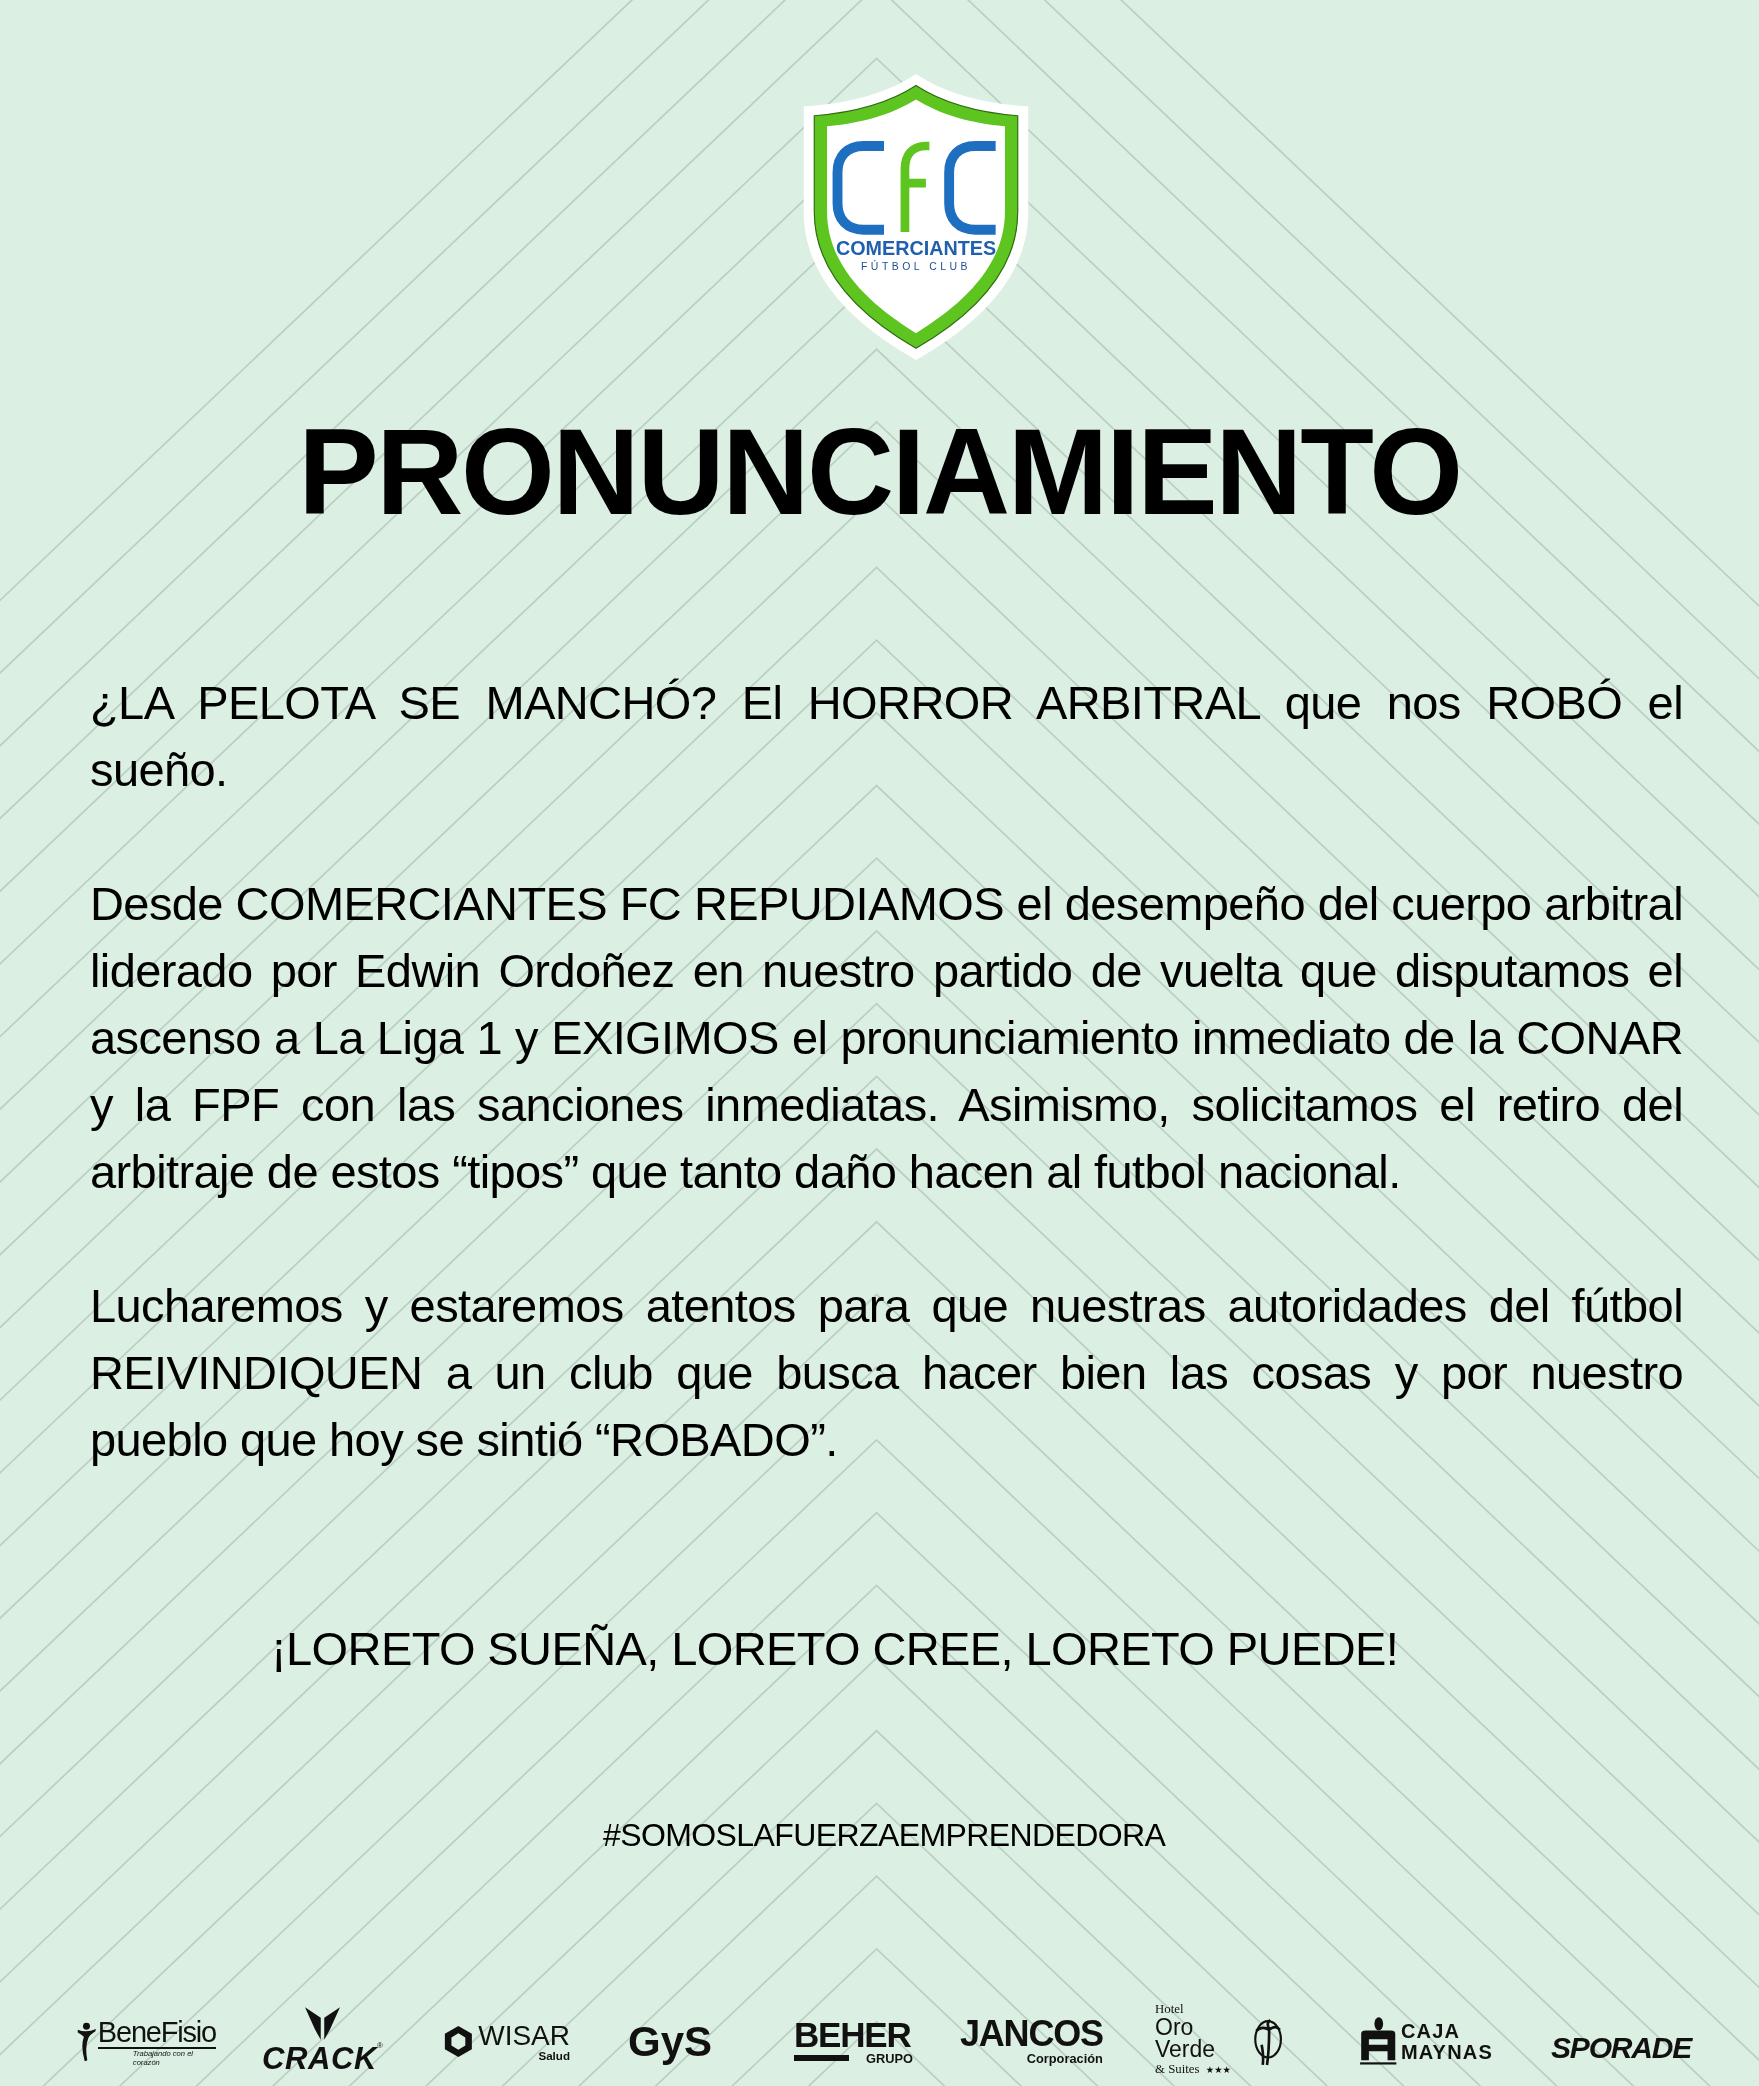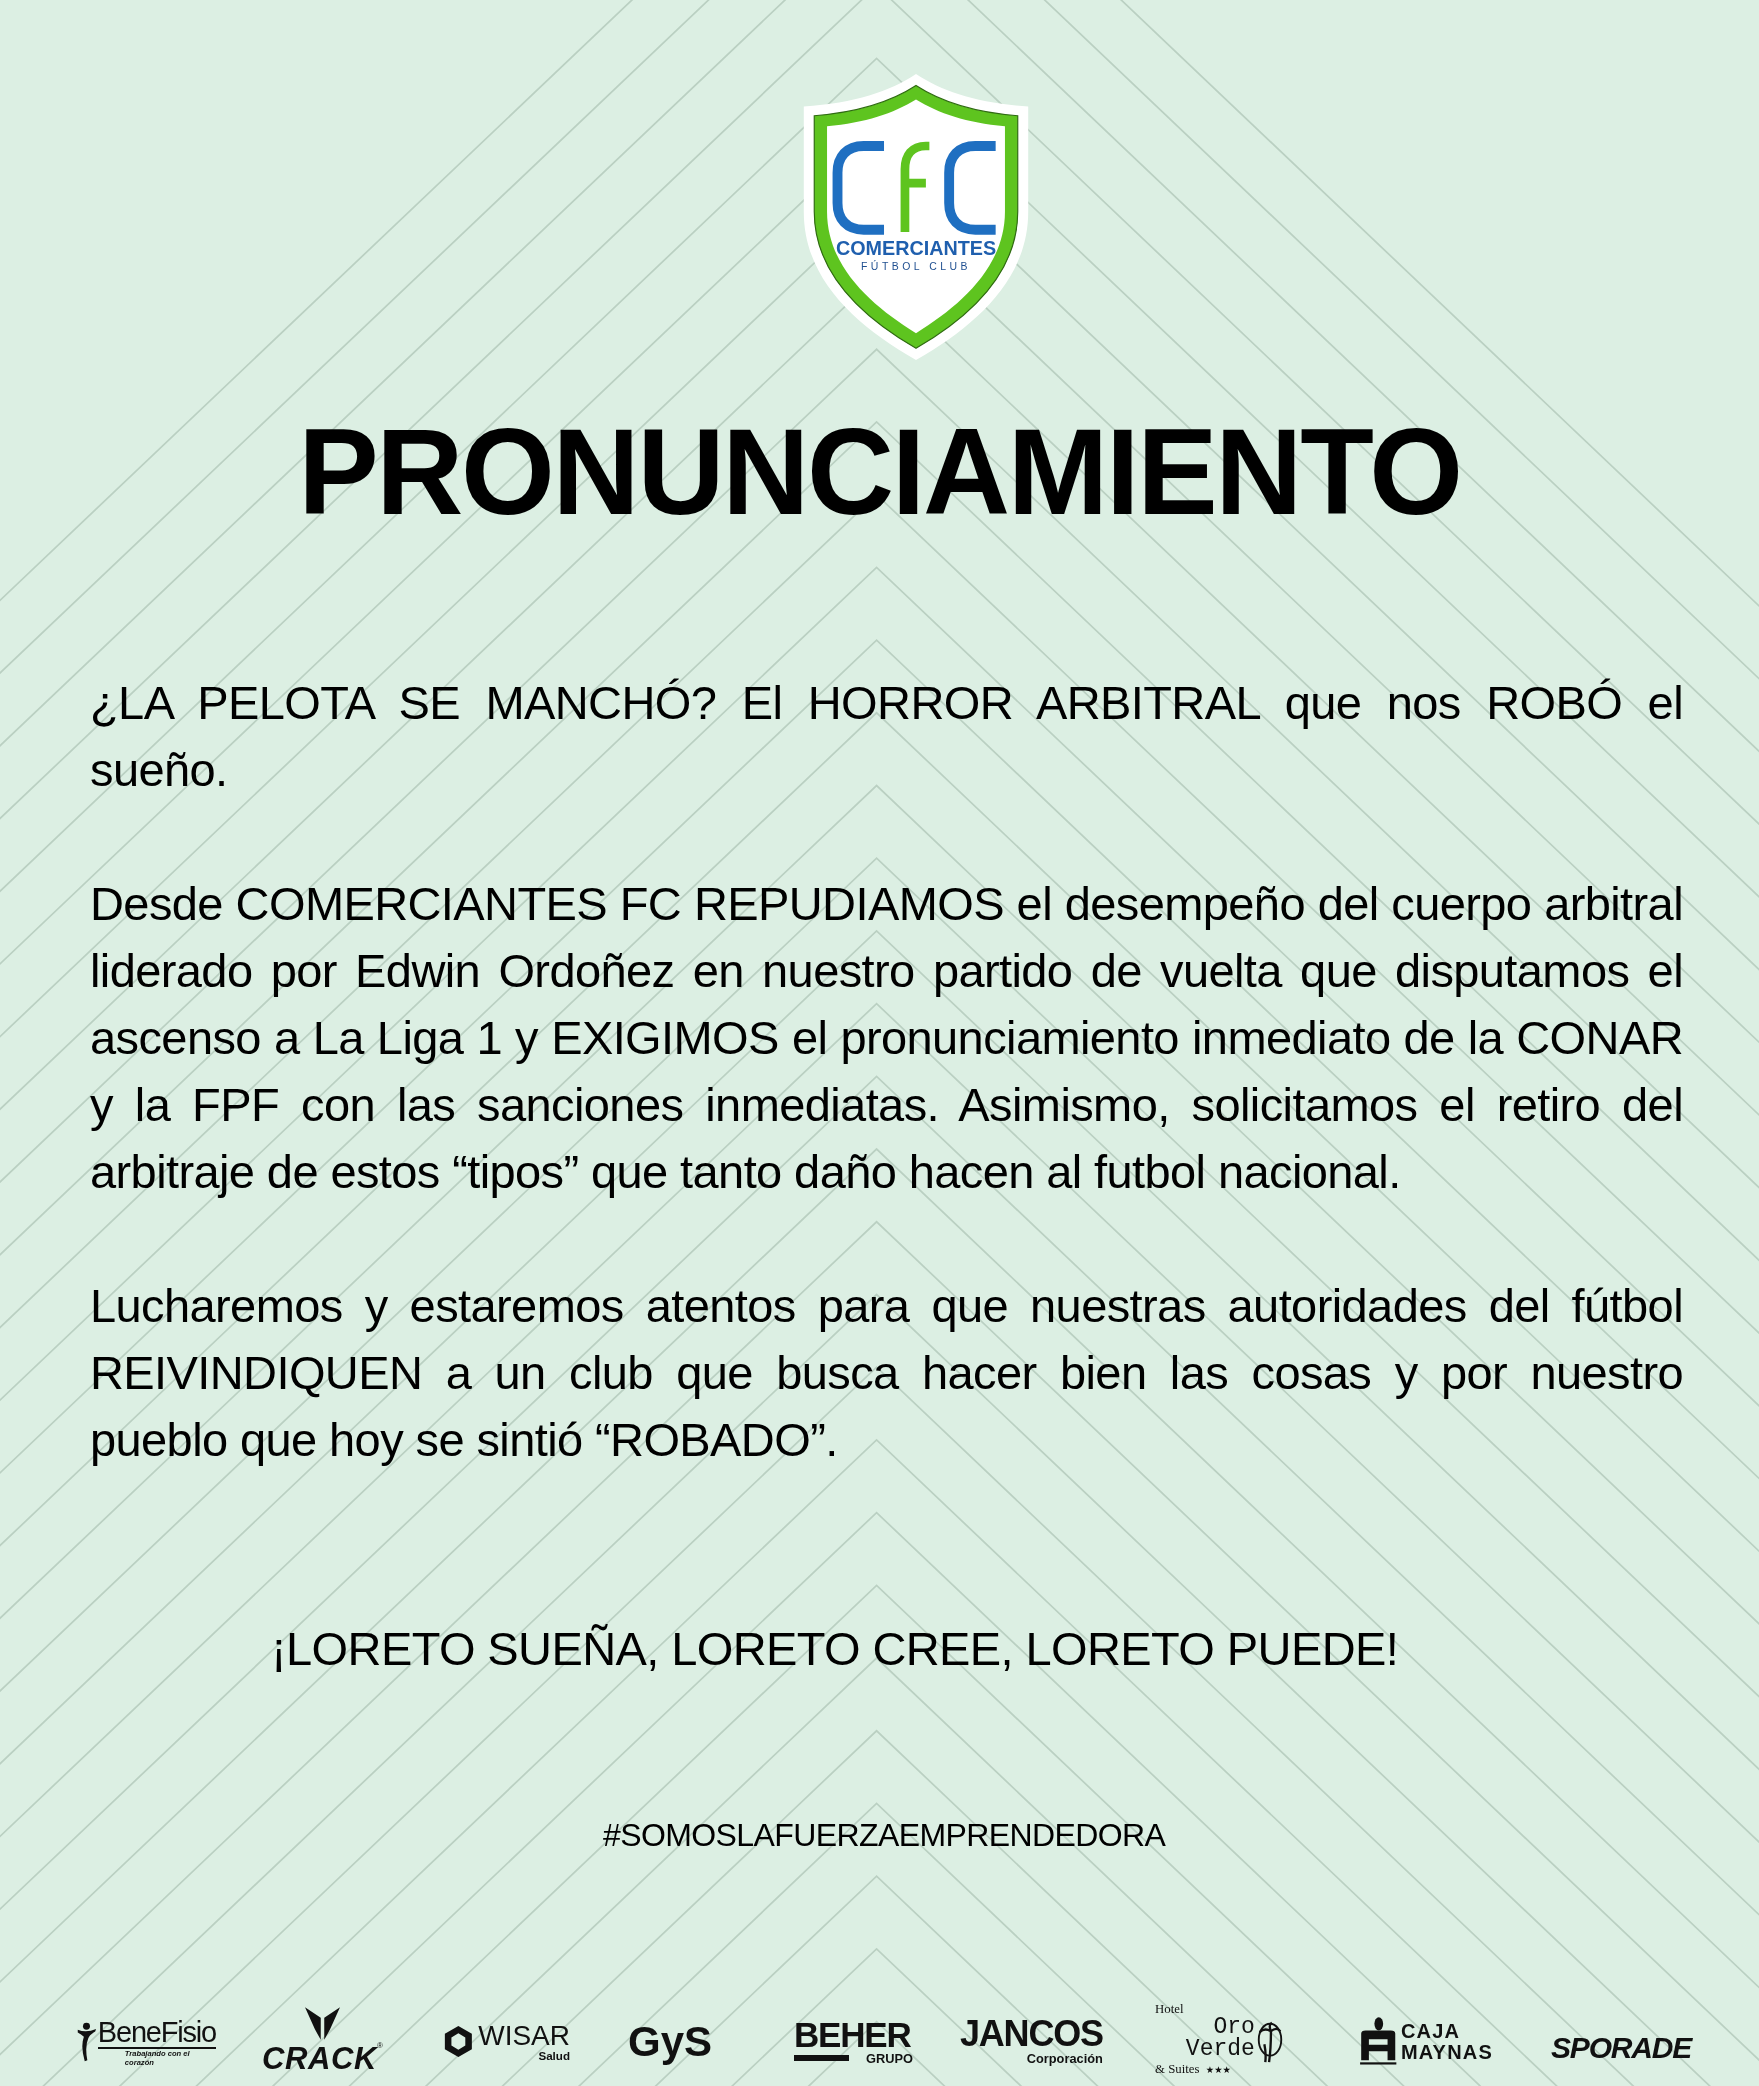--- a/index.html
+++ b/index.html
@@ -51,32 +51,32 @@
   .sp-crack { left: 273px; width: 99px; }
   .sp-wisar { left: 442px; width: 128px; }
   .sp-gys { left: 628px; width: 93px; }
   .sp-beher { left: 794px; width: 111px; }
   .sp-jancos { left: 960px; width: 128px; }
   .sp-oroverde { left: 1155px; width: 128px; }
   .sp-caja { left: 1359px; width: 134px; }
   .sp-sporade { left: 1551px; width: 140px; }
 
   .bene-word { font-size: 29px; font-weight: 400; letter-spacing: -1.2px; border-bottom: 2.9px solid #111; line-height: 30px; }
-  .bene-tag { font-size: 7.6px; font-style: italic; margin-left: 27px; font-weight: bold; }
+  .bene-tag { font-size: 7.6px; font-style: italic; margin-left: 35px; }
   .crack-word { font-size: 31px; font-weight: 700; font-style: italic; letter-spacing: 0.6px; }
   .wisar-word { font-size: 28px; font-weight: 400; line-height: 27px; }
   .wisar-sub { font-size: 11.6px; text-align: right; font-weight: 700; }
   .gys-word { font-size: 42px; font-weight: 700; }
   .beher-word { font-size: 35px; font-weight: 700; letter-spacing: -1.2px; line-height: 33px; }
   .beher-sub { font-size: 12.8px; font-weight: 700; display: flex; align-items: center; gap: 17px; }
   .beher-bar { display: inline-block; width: 55px; height: 6.4px; background: #111; }
   .jancos-word { font-size: 36px; font-weight: 700; letter-spacing: -1.2px; line-height: 34px; }
   .jancos-sub { font-size: 12.8px; font-weight: 700; text-align: right; }
   .oro-hotel { font-family: "Liberation Serif", serif; font-size: 12.8px; line-height: 12.8px; }
-  .oro-name { font-family: Liberation Mono, monospace; font-size: 23px; line-height: 22px; text-align: right; }
+  .oro-name { font-family: Liberation Sans, sans-serif; font-size: 23px; line-height: 22px; }
   .oro-suites { font-family: "Liberation Serif", serif; font-size: 12.8px; line-height: 19px; }
   .caja-word { font-size: 20px; font-weight: 700; line-height: 21px; letter-spacing: 1.2px; }
   .sporade-word { font-size: 30px; font-weight: 700; font-style: italic; letter-spacing: -1.2px; margin-top: 12px; }
 </style>
 </head>
 <body>
 
 <svg class="bg-pattern" viewBox="0 0 3024 3587" xmlns="http://www.w3.org/2000/svg">
   <g id="chevrons" fill="none" stroke="#b5cbbd" stroke-width="3" opacity="0.85">
       <path d="M-1693 2640 L1507 -400 L4707 2640"></path>

